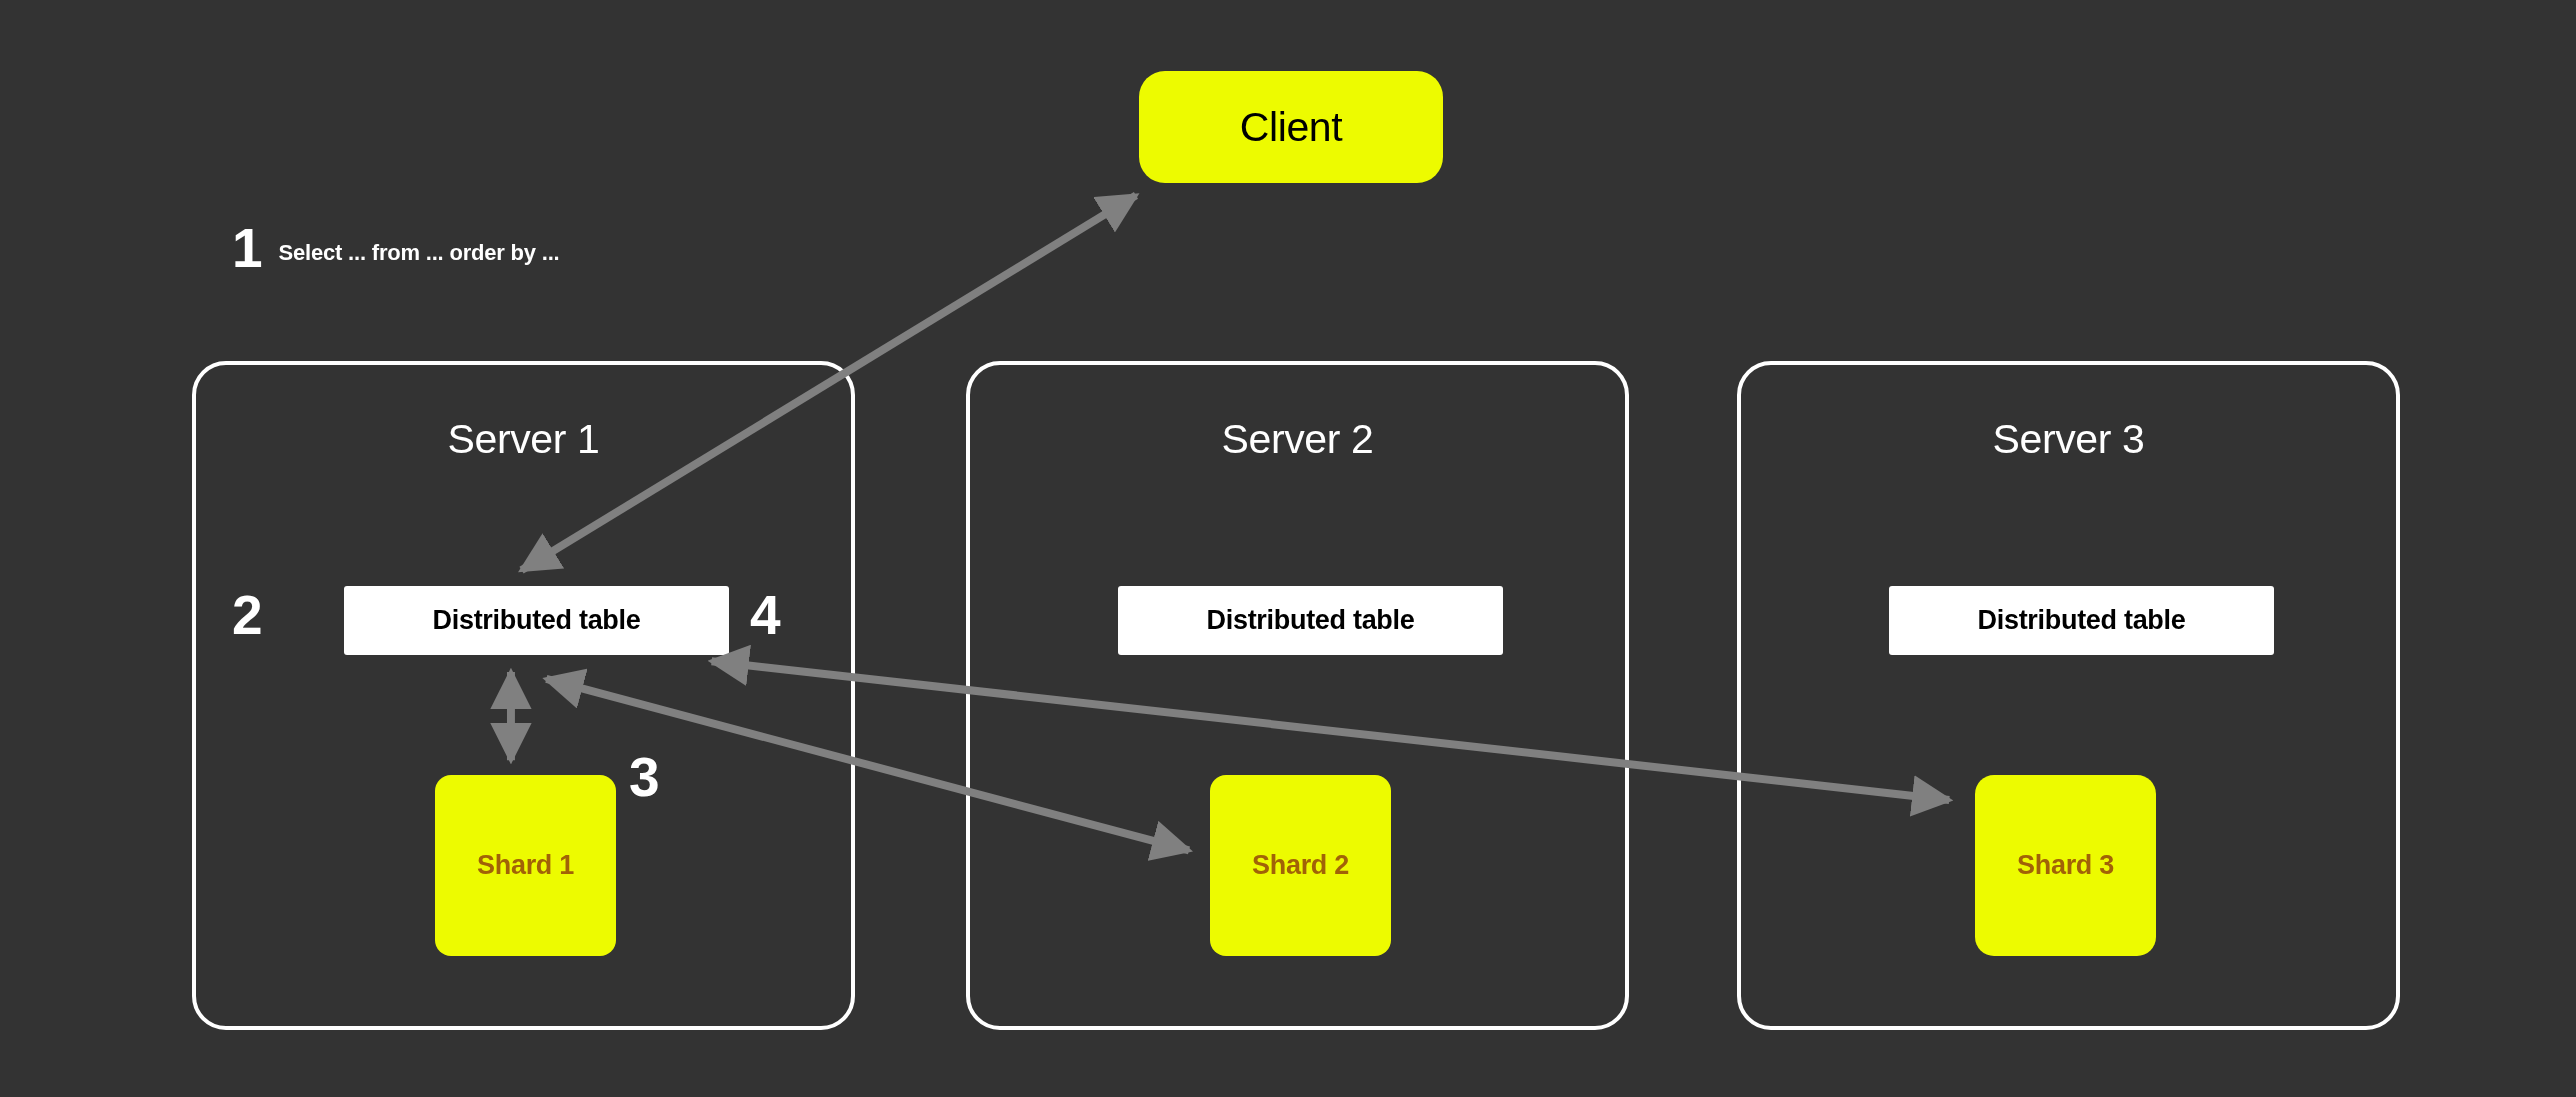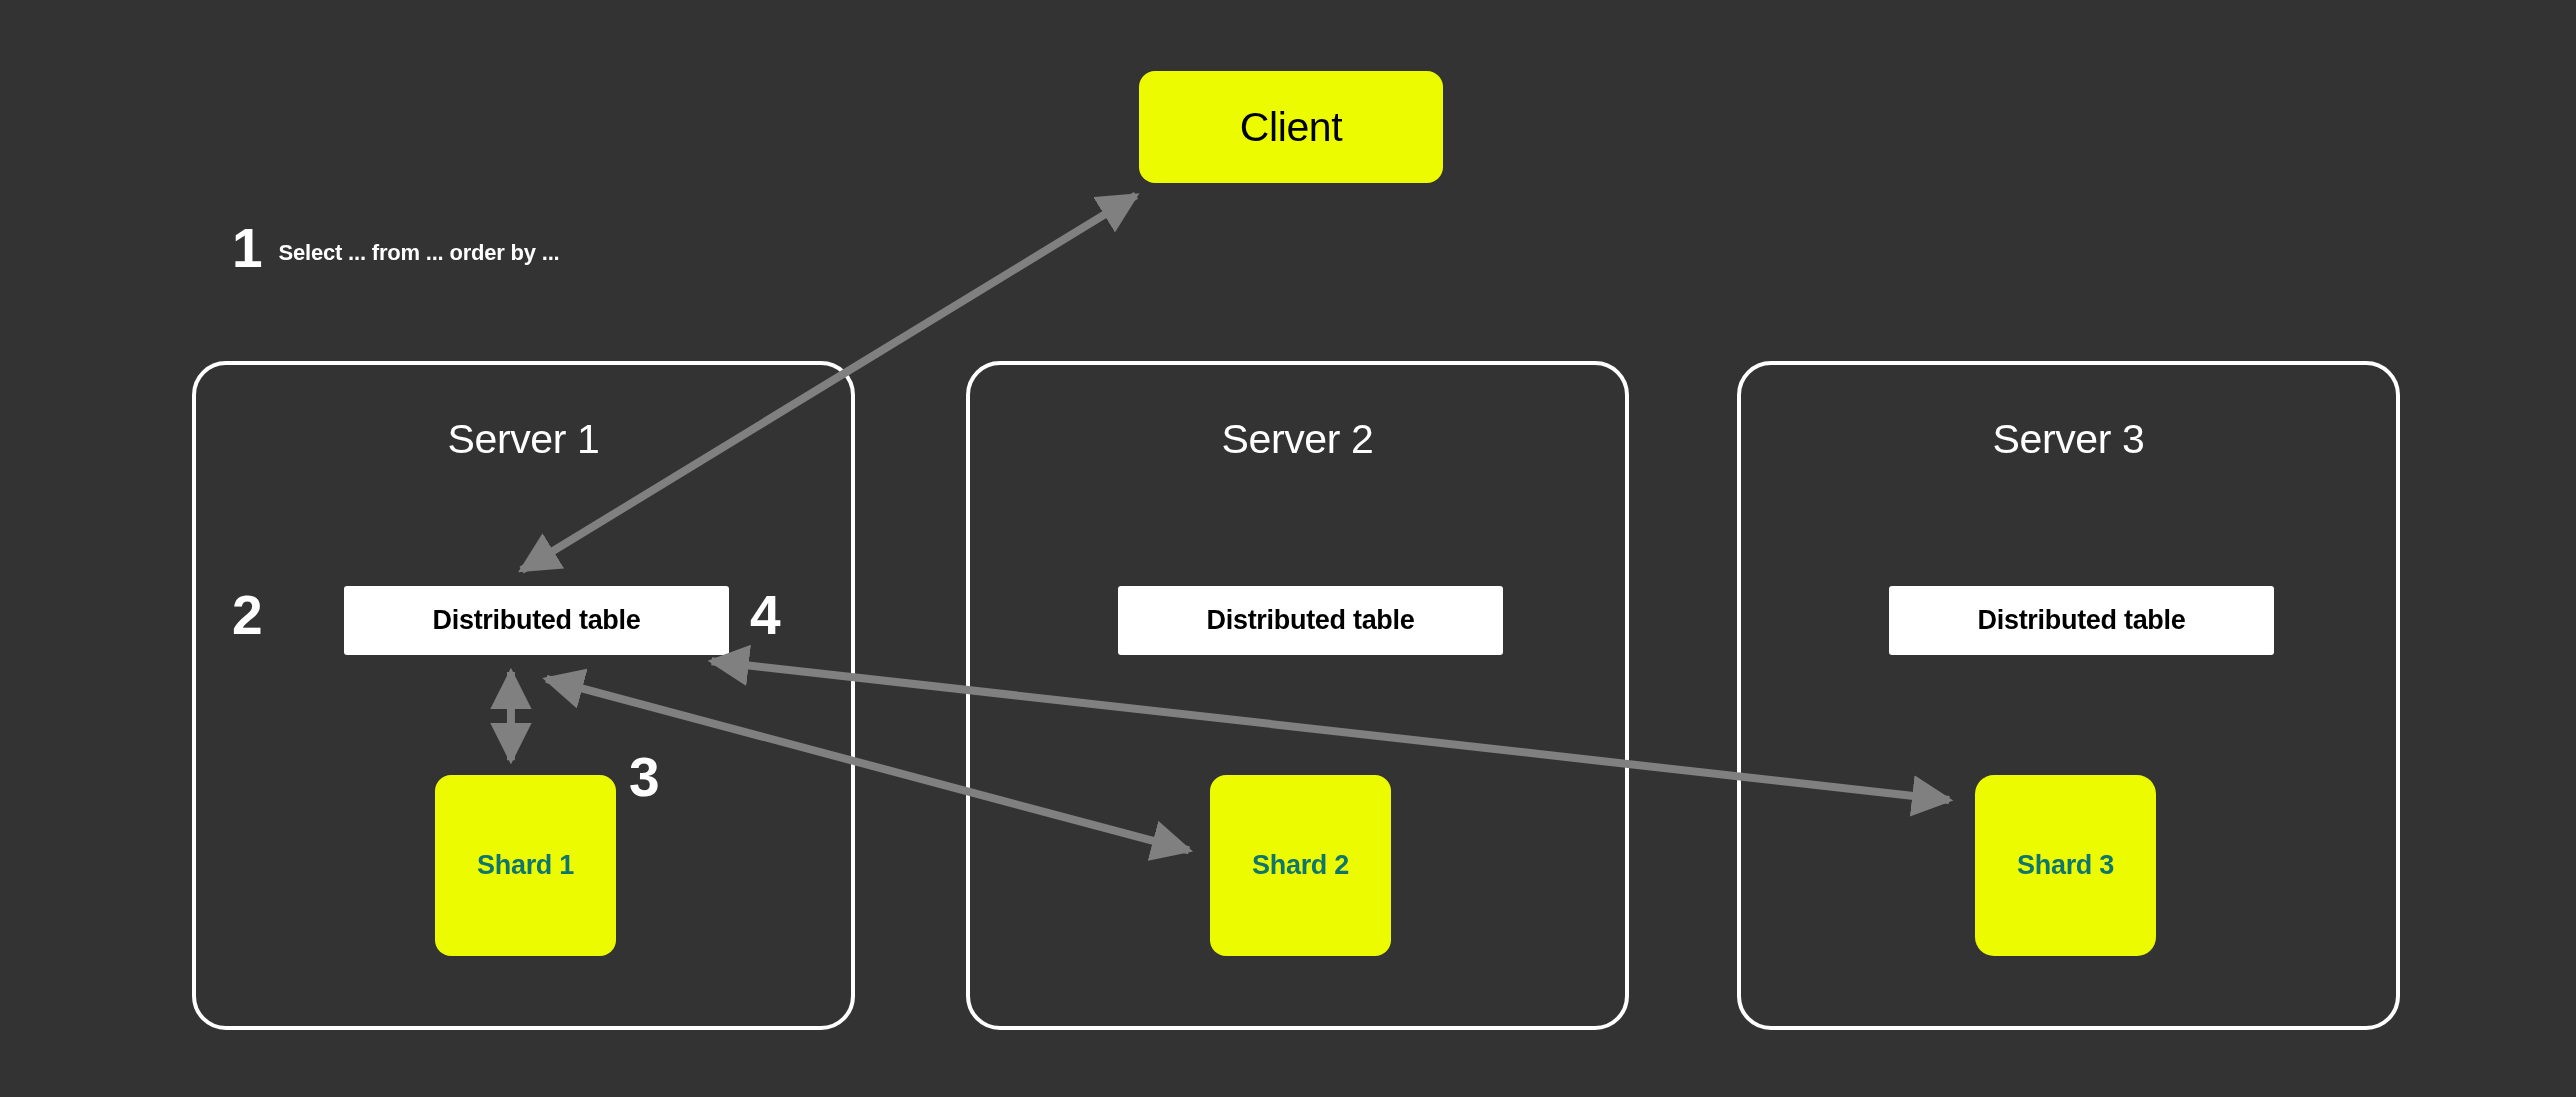--- a/index.html
+++ b/index.html
@@ -29,21 +29,21 @@
   }
 
   
   .client-box {
     position: absolute;
     left: 1139px;
     top: 71px;
     width: 304px;
     height: 112px;
     background: #EDFB00;
-    border-radius: 16px;
+    border-radius: 26px;
     z-index: 20;
     display: flex;
     align-items: center;
     justify-content: center;
   }
   .client-label {
     color: #000000;
     font-size: 41px;
     font-weight: 400;
     letter-spacing: -0.4px;
@@ -131,21 +131,21 @@
     border-radius: 16px;
     display: flex;
     align-items: center;
     justify-content: center;
     z-index: 20;
   }
   #shard-1 { left: 239px; top: 410px; }
   #shard-2 { left: 240px; top: 410px; }
   #shard-3 { left: 234px; top: 410px; border-radius: 19px; }
   .shard-label {
-    color: #0f766e;
+    color: #a16207;
     font-size: 27px;
     font-weight: bold;
     letter-spacing: -0.3px;
   }
 
   
   .float-num {
     position: absolute;
     color: #FFFFFF;
     font-weight: bold;

